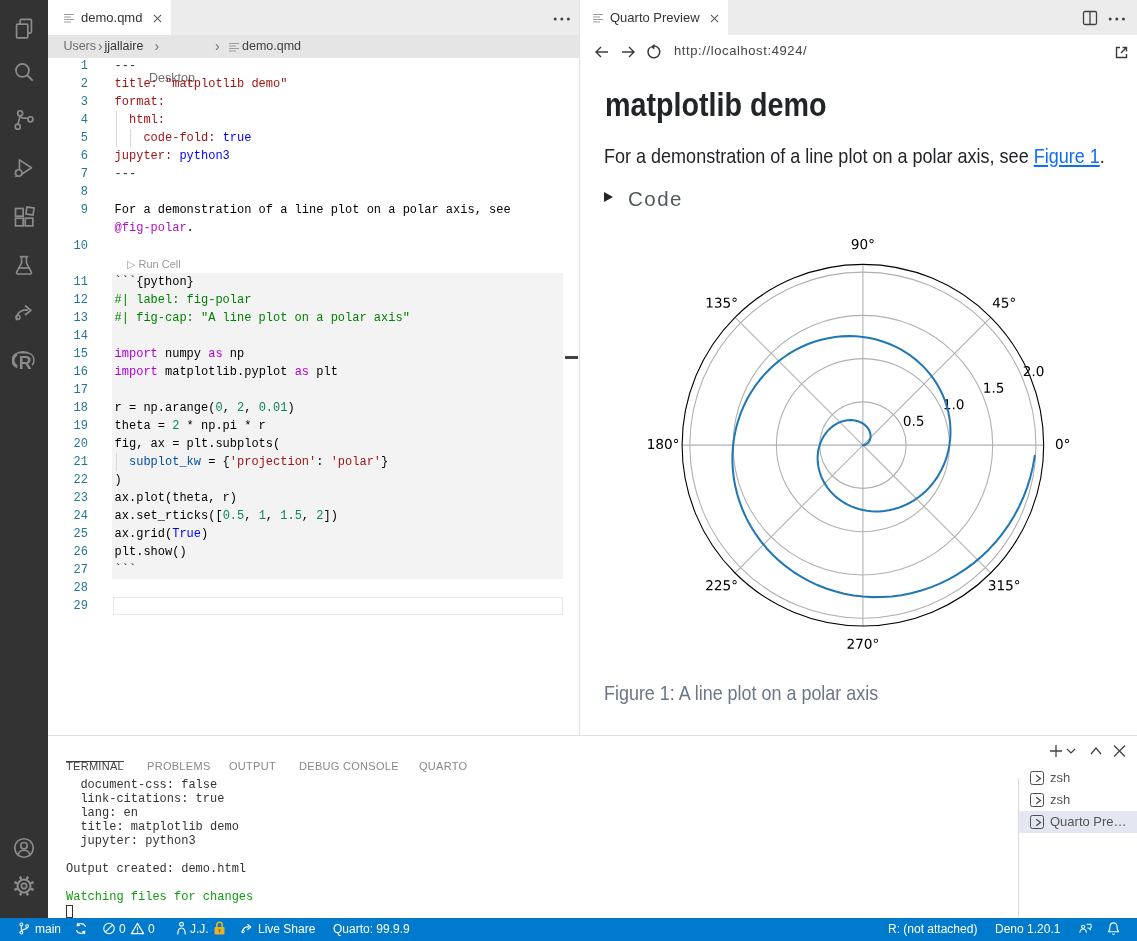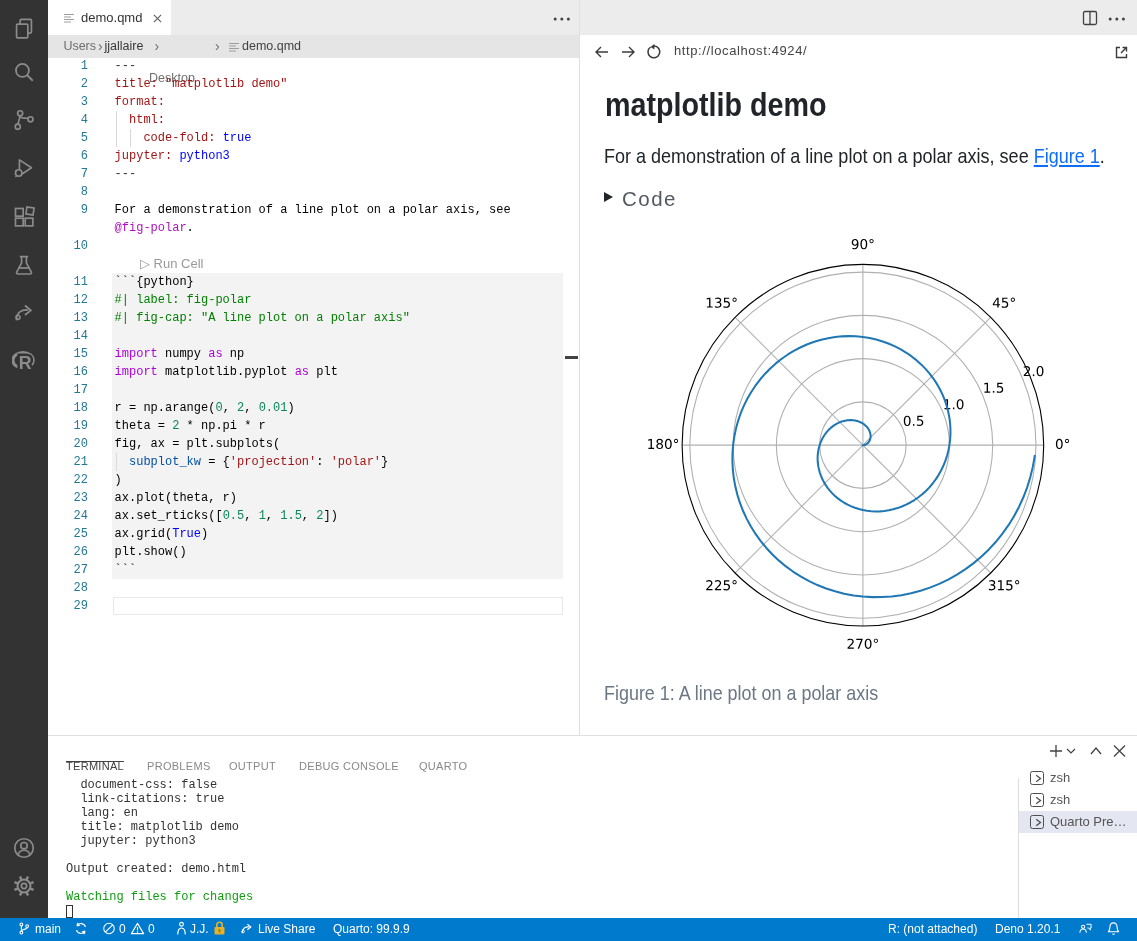--- a/index.html
+++ b/index.html
@@ -19,21 +19,21 @@
   font-size:12.5px; color:#6e6e6e; }
 .bsep { font-size:14px; }
 
 .mono { font-family:"Liberation Mono", monospace; font-size:12px; }
 #gutter { left:0px; top:57px; width:40px; text-align:right; color:#237893; }
 #gutter div { height:18px; line-height:18px; }
 #code { left:66.6px; top:57px; white-space:pre; }
 #code div { height:18px; line-height:18px; color:#000; }
 #cellbg { left:64px; top:273px; width:451px; height:306px; background:#f3f3f3; }
 #curline { left:65px; top:597px; width:450px; height:18px; border:1px solid #e8e8e8; }
-#runcell { left:92px; top:255px; height:18px; line-height:18px; font-size:13px; color:#999; }
+#runcell { left:79px; top:255px; height:18px; line-height:18px; font-size:11px; color:#999; }
 #ovrdash { left:517px; top:356px; width:13px; height:2.5px; background:#424242; }
 .y { color:#a31515; }
 .b { color:#0000ff; }
 .kw { color:#af00db; }
 .num { color:#098658; }
 .str { color:#a31515; }
 .cm { color:#008000; }
 .ref { color:#b010c0; }
 .dash { color:#333; }
 .vr { color:#0451a5; }
@@ -217,41 +217,50 @@
         <svg width="16" height="16" viewBox="0 0 16 16" style="position:absolute;left:502px;top:10px;">
           <rect x="1.5" y="1.5" width="13" height="13" rx="1.5" stroke="#424242" stroke-width="1.3" fill="none"></rect>
           <line x1="8" y1="1.5" x2="8" y2="14.5" stroke="#424242" stroke-width="1.3"></line>
         </svg>
         <svg width="18" height="6" viewBox="0 0 18 6" style="position:absolute;left:528px;top:16px;">
           <circle cx="2.2" cy="3" r="1.5" fill="#424242"></circle>
           <circle cx="8.8" cy="3" r="1.5" fill="#424242"></circle>
           <circle cx="15.4" cy="3" r="1.5" fill="#424242"></circle>
         </svg>
       </div>
+    <div class="abs" id="rtab1">
+        <svg width="12" height="12" viewBox="0 0 12 12" style="position:absolute;left:12px;top:12px">
+          <path d="M1 2.5 H11 M1 5 H8 M1 7.5 H11 M1 10 H8" stroke="#9d9d9d" stroke-width="1.2"></path>
+        </svg>
+        <span class="tabtitle" style="position:absolute;left:30px;top:10px;">Quarto Preview</span>
+        <svg width="9" height="9" viewBox="0 0 10 10" style="position:absolute;left:130px;top:13.5px;">
+          <path d="M1 1 L9 9 M9 1 L1 9" stroke="#616161" stroke-width="1.3"></path>
+        </svg>
+      </div>
     <div class="abs" id="rnav">
         <svg width="16" height="16" viewBox="0 0 16 16" style="position:absolute;left:14px;top:9px;">
           <path d="M14 8 H2.5 M7 3 L2 8 L7 13" stroke="#3b3b3b" stroke-width="1.4" fill="none"></path>
         </svg>
         <svg width="16" height="16" viewBox="0 0 16 16" style="position:absolute;left:40px;top:9px;">
           <path d="M2 8 H13.5 M9 3 L14 8 L9 13" stroke="#3b3b3b" stroke-width="1.4" fill="none"></path>
         </svg>
         <svg width="16" height="16" viewBox="0 0 16 16" style="position:absolute;left:66px;top:9px;">
           <path d="M4.6 3 A5.9 5.9 0 1 0 8 2" stroke="#3b3b3b" stroke-width="1.5" fill="none"></path>
           <path d="M8.4 -0.2 L4.6 3 L8.4 5.6 Z" fill="#3b3b3b" stroke="none"></path>
         </svg>
         <span id="purl" style="position:absolute;left:94px;top:8px;">http://localhost:4924/</span>
         <svg width="17" height="17" viewBox="0 0 17 17" style="position:absolute;left:533px;top:9px;">
           <path d="M7 3.5 H3.5 V13.5 H13.5 V10" stroke="#3b3b3b" stroke-width="1.4" fill="none"></path>
           <path d="M9.5 3.5 H13.5 V7.5 M13.2 3.8 L8 9" stroke="#3b3b3b" stroke-width="1.4" fill="none"></path>
         </svg>
       </div>
     <div class="abs" id="ph1">matplotlib demo</div>
     <div class="abs" id="ppara">For a demonstration of a line plot on a polar axis, see <a>Figure 1</a>.</div>
     <div class="abs" id="pcodetri"></div>
-    <div class="abs" id="pcode" style="left:42px;">Code</div>
+    <div class="abs" id="pcode" style="left:48px;">Code</div>
     <div class="abs" id="pcap">Figure 1: A line plot on a polar axis</div>
   </div>
 
   <div class="abs" id="chart" style="left:541.6px; top:208.3px;"><svg id="polarsvg" width="626.15" height="469.61" viewBox="0 0 460.8 345.6" version="1.1">
  <defs>
   <style type="text/css">#polarsvg *{stroke-linejoin: round; stroke-linecap: butt}</style>
  </defs>
  <g id="figure_1">
   <g id="patch_1">
    <path d="M 0 345.6 

